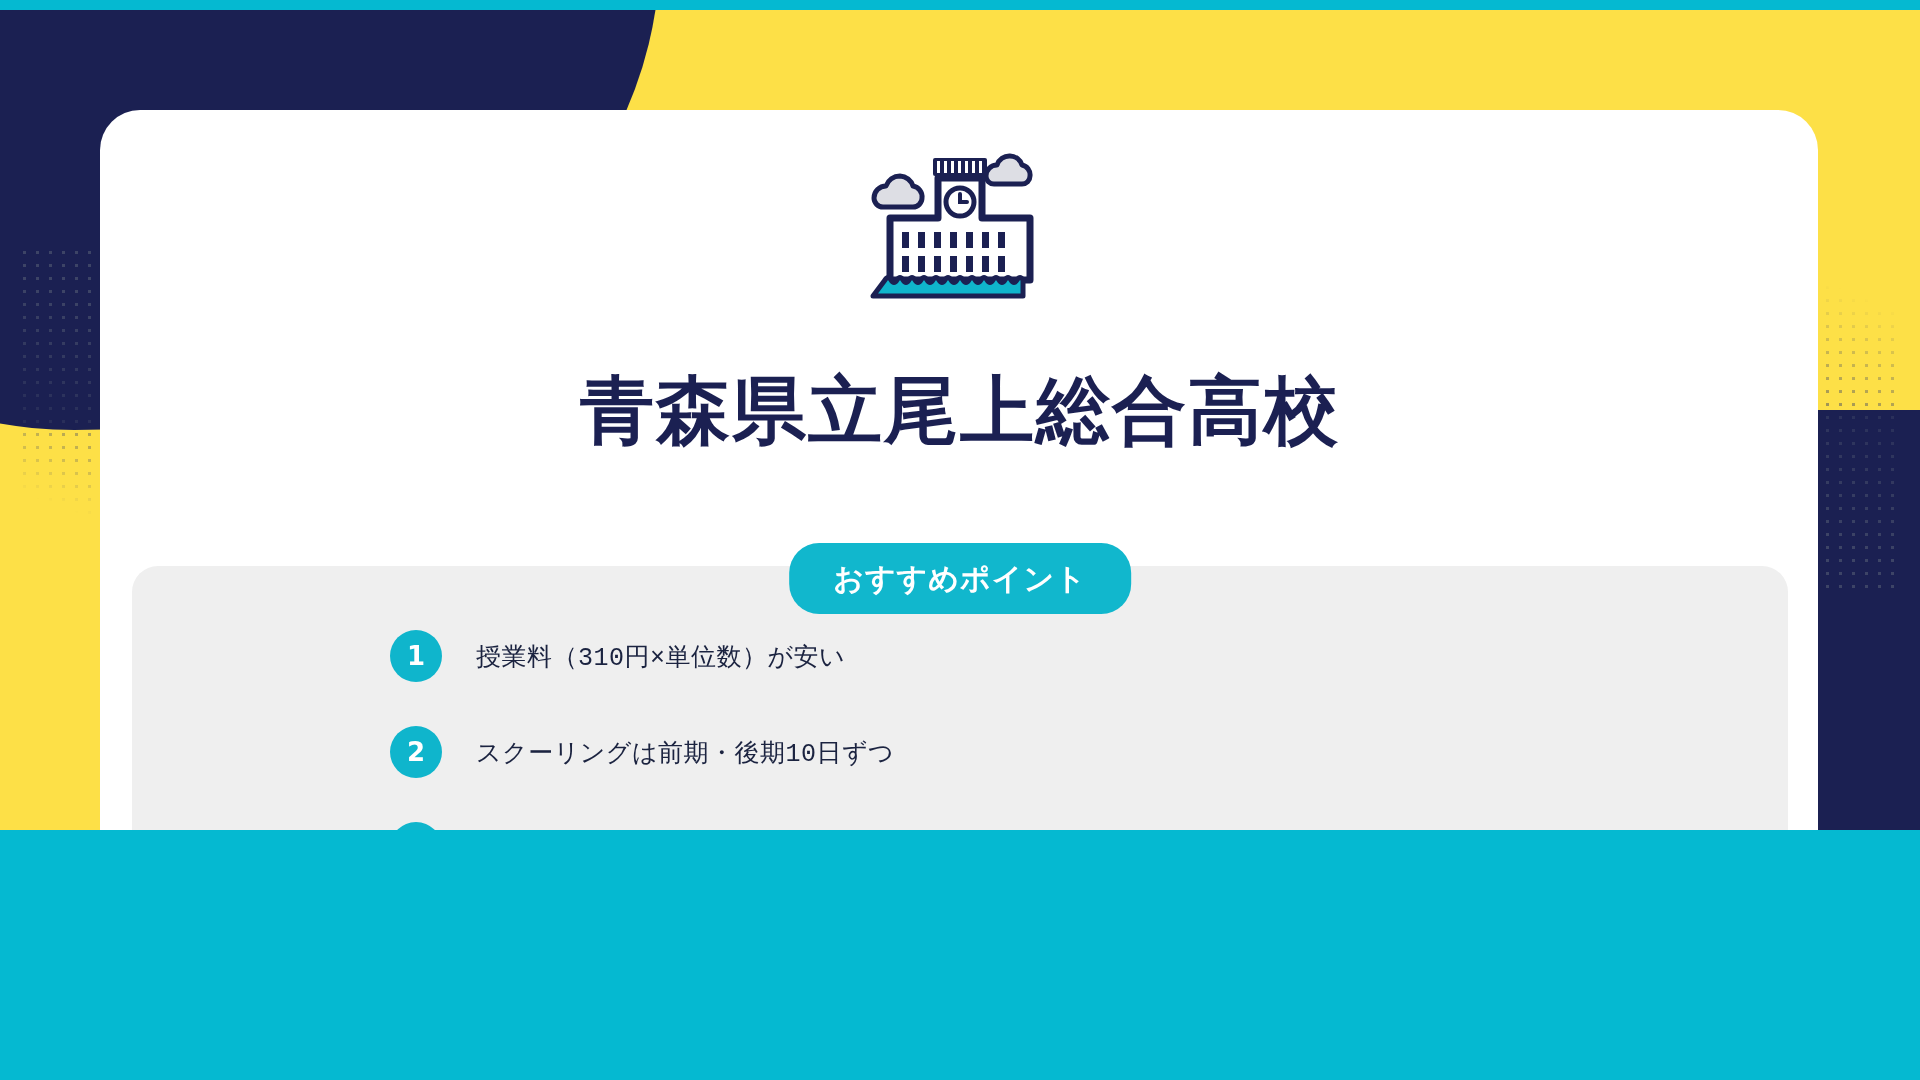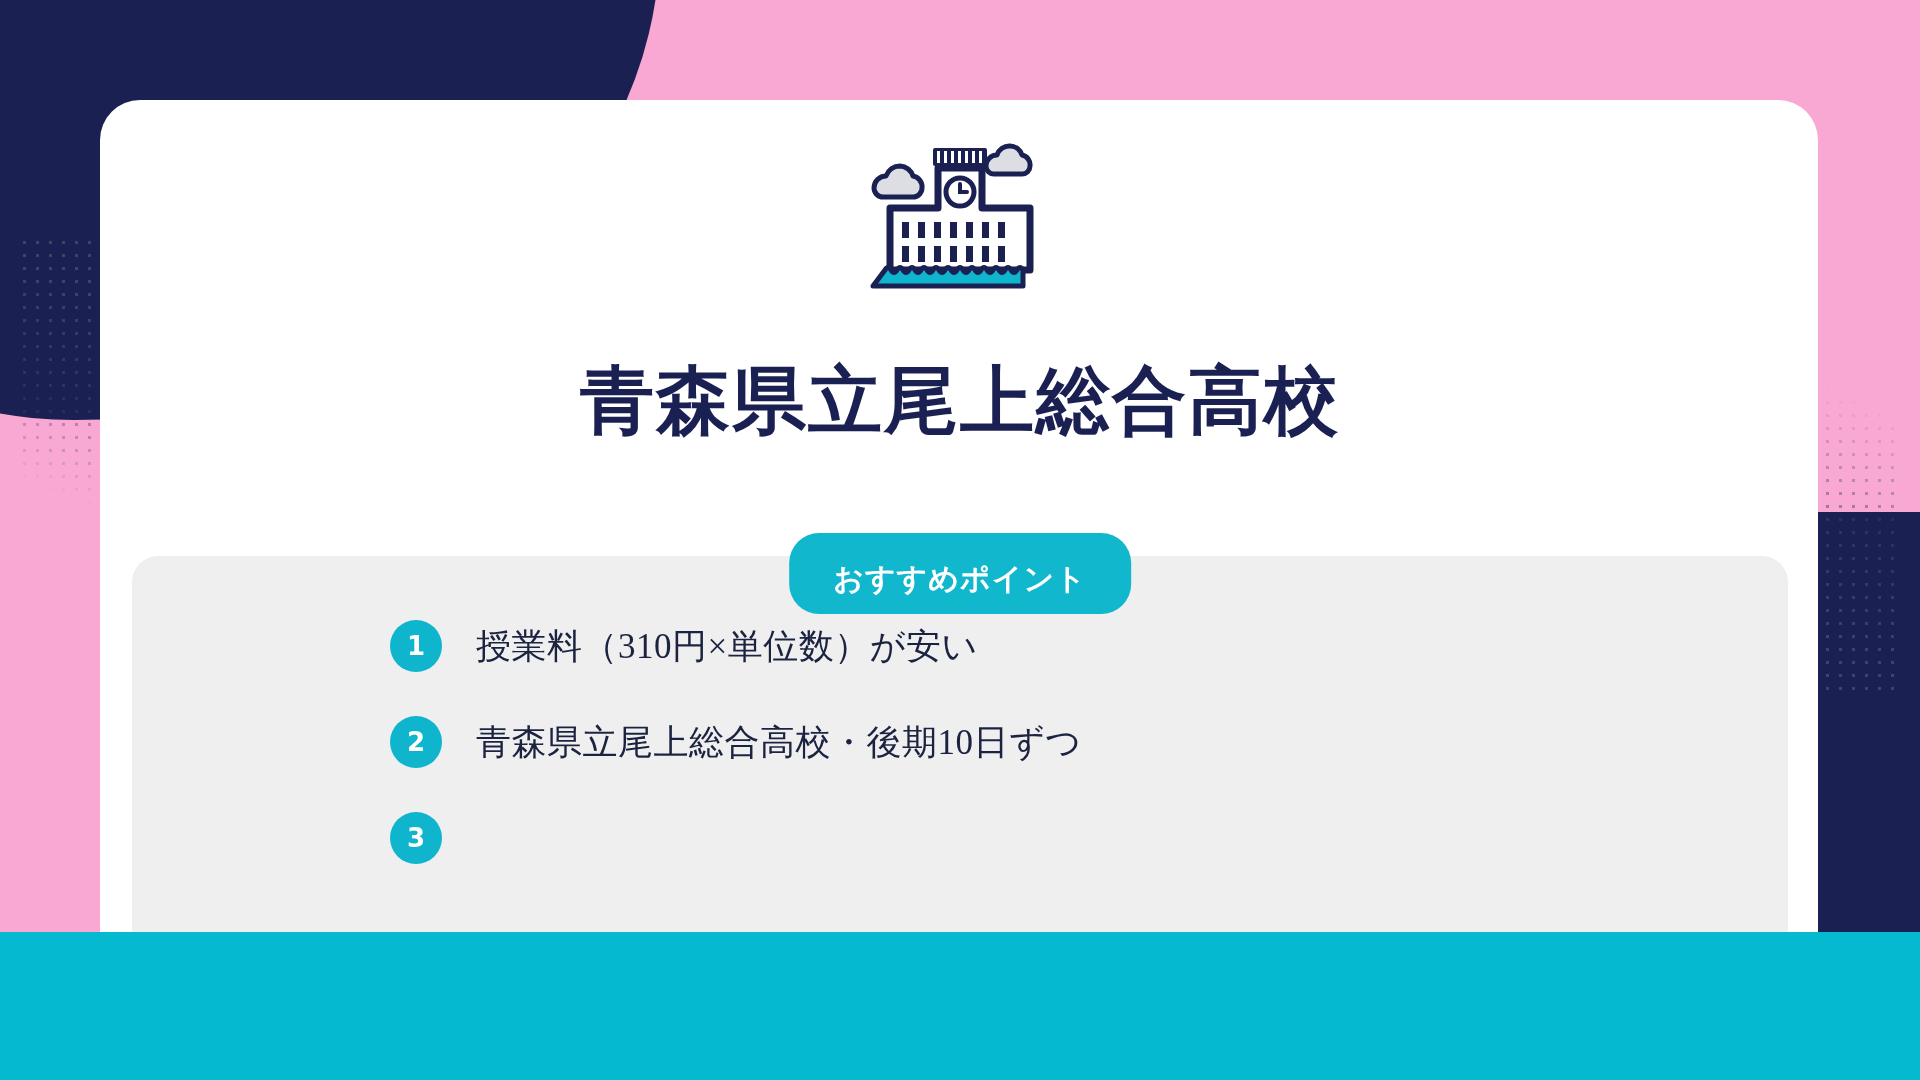--- a/index.html
+++ b/index.html
@@ -1,21 +1,21 @@
 <!DOCTYPE html>
 <html><head>
 <meta charset="utf-8">
 <style>
   html,body{margin:0;padding:0;}
   body{
     width:1920px;height:1080px;overflow:hidden;
     font-family:"Liberation Sans","DejaVu Sans",sans-serif;
     background:#05b9d1;
   }
-  #stage{position:relative;width:1920px;height:932px;overflow:hidden;background:#f9a8d4;}
+  #stage{position:relative;width:1920px;height:820px;overflow:hidden;background:#fde047;margin-top:10px;}
 
   
   .bg-layer{position:absolute;inset:0;overflow:hidden;}
 
   
   .blob-tl{
     position:absolute;left:-360px;top:-320px;
     width:1020px;height:740px;
     background:#1b2052;
     border-radius:0 0 62% 46% / 0 0 70% 64%;
@@ -91,21 +91,21 @@
 
   
   .badge{
     position:absolute;left:50%;top:533px;
     transform:translateX(-50%);
     background:#11b7cd;
     color:#ffffff;
     font-size:30px;
     font-weight:bold;
     letter-spacing:1px;
-    padding:26px 44px 14px;
+    padding:16px 44px 14px;
     border-radius:30px;
     white-space:nowrap;
     font-family:"DejaVu Sans","Liberation Sans",sans-serif;
   }
 
   
   .points{
     position:absolute;left:390px;top:620px;
     display:flex;flex-direction:column;gap:44px;
   }
@@ -113,26 +113,26 @@
   .point-num{
     width:52px;height:52px;flex:0 0 52px;
     border-radius:50%;
     background:#0fb5cc;
     color:#ffffff;
     display:flex;align-items:center;justify-content:center;
     font-size:26px;font-weight:bold;
     font-family:"DejaVu Sans","Liberation Sans",sans-serif;
   }
   .point-text{
-    font-size:35px;
+    font-size:25px;
     color:#1b2340;
     font-weight:500;
     letter-spacing:.5px;
     white-space:nowrap;
-    font-family:Liberation Serif, serif;
+    font-family:Liberation Mono, monospace;
   }
 </style>
 </head>
 <body>
 
 <div id="stage">
 
   <div class="bg-layer">
     <div class="blob-tl"></div>
     <div class="blob-br"></div>
@@ -193,21 +193,21 @@
 
   <div class="points">
 
     <div class="point-row">
       <div class="point-num">1</div>
       <div class="point-text">授業料（310円×単位数）が安い</div>
     </div>
 
     <div class="point-row">
       <div class="point-num">2</div>
-      <div class="point-text">青森県立尾上総合高校・後期10日ずつ</div>
+      <div class="point-text">スクーリングは前期・後期10日ずつ</div>
     </div>
 
     <div class="point-row">
       <div class="point-num">3</div>
     </div>
 
   </div>
 
 </div>
 

